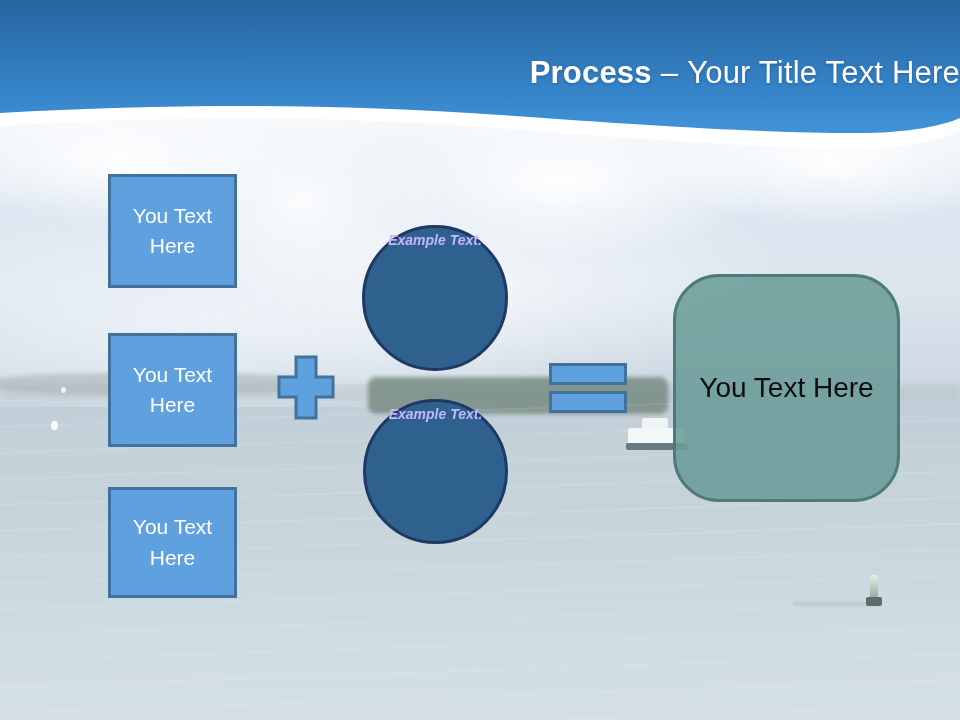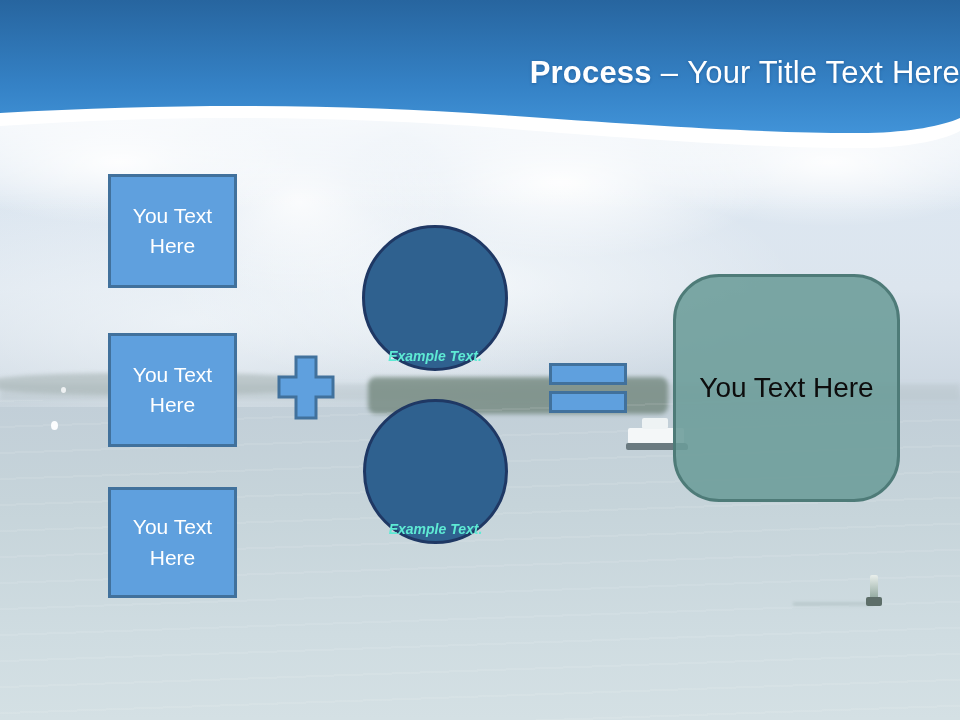--- a/index.html
+++ b/index.html
@@ -49,22 +49,22 @@
   .input-box{position:absolute;left:108px;width:129px;box-sizing:border-box;
     background:#5fa0de;border:3px solid #41719c;
     display:flex;align-items:center;justify-content:center;text-align:center;
     color:#fff;font-size:21px;line-height:1.45;}
   .box1{top:174px;height:114px;}
   .box2{top:333px;height:114px;}
   .box3{top:487px;height:111px;}
   .plus{position:absolute;left:277px;top:355px;}
   .circle{position:absolute;width:146px;height:146px;box-sizing:border-box;border-radius:50%;
     background:#2f618f;border:3px solid #1f3864;
-    display:flex;align-items:flex-end;justify-content:center;text-align:center;
-    color:#5eead4;font-size:14px;font-weight:bold;font-style:italic;line-height:1.75;}
+    display:flex;align-items:flex-start;justify-content:center;text-align:center;
+    color:#c4b5fd;font-size:14px;font-weight:bold;font-style:italic;line-height:1.75;}
   .circle span{display:block;width:100px;}
   .circle1{left:362px;top:225px;}
   .circle2{left:363px;top:399px;width:145px;height:145px;}
   .equals{position:absolute;left:549px;top:363px;width:78px;}
   .equals .bar{box-sizing:border-box;width:78px;height:22px;background:#5fa0de;border:3px solid #41719c;}
   .equals .bar + .bar{margin-top:6px;}
   .result-box{position:absolute;left:673px;top:274px;width:227px;height:228px;box-sizing:border-box;
     background:rgba(107,156,152,.88);border:3px solid #4e7b78;border-radius:46px;
     display:flex;align-items:center;justify-content:center;text-align:center;
     color:#0d0d0d;font-size:28px;}

